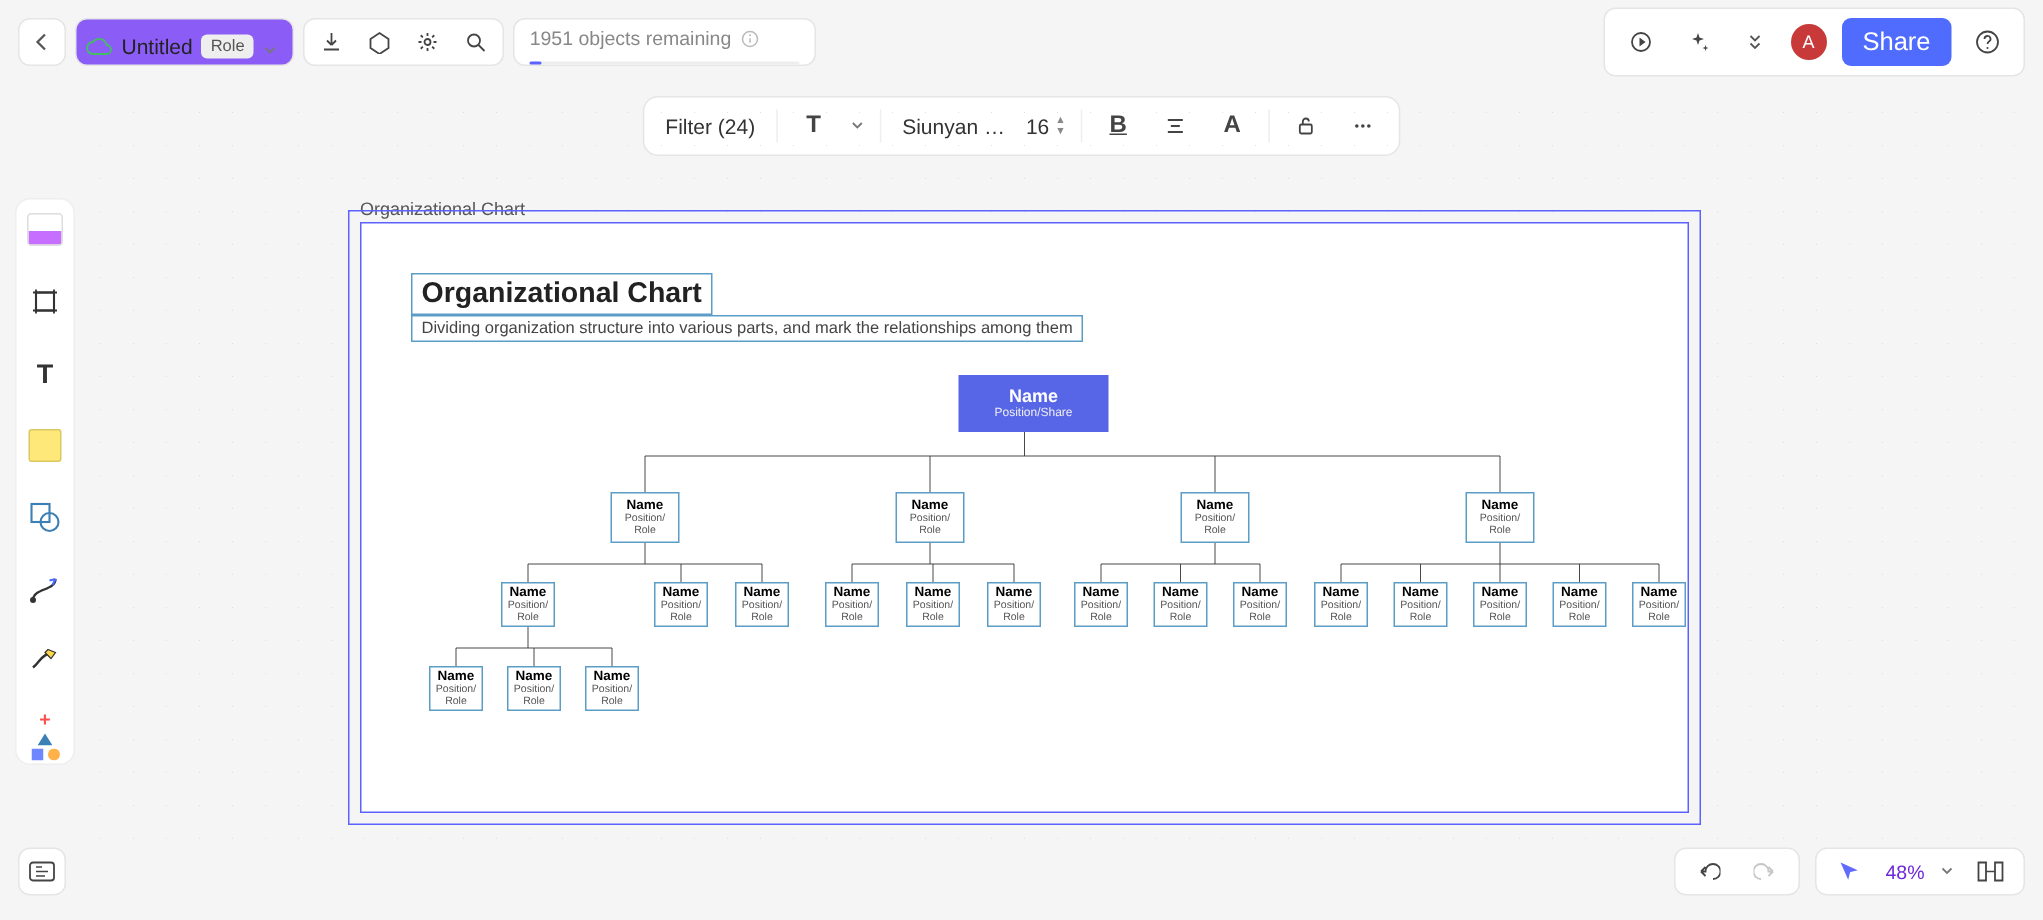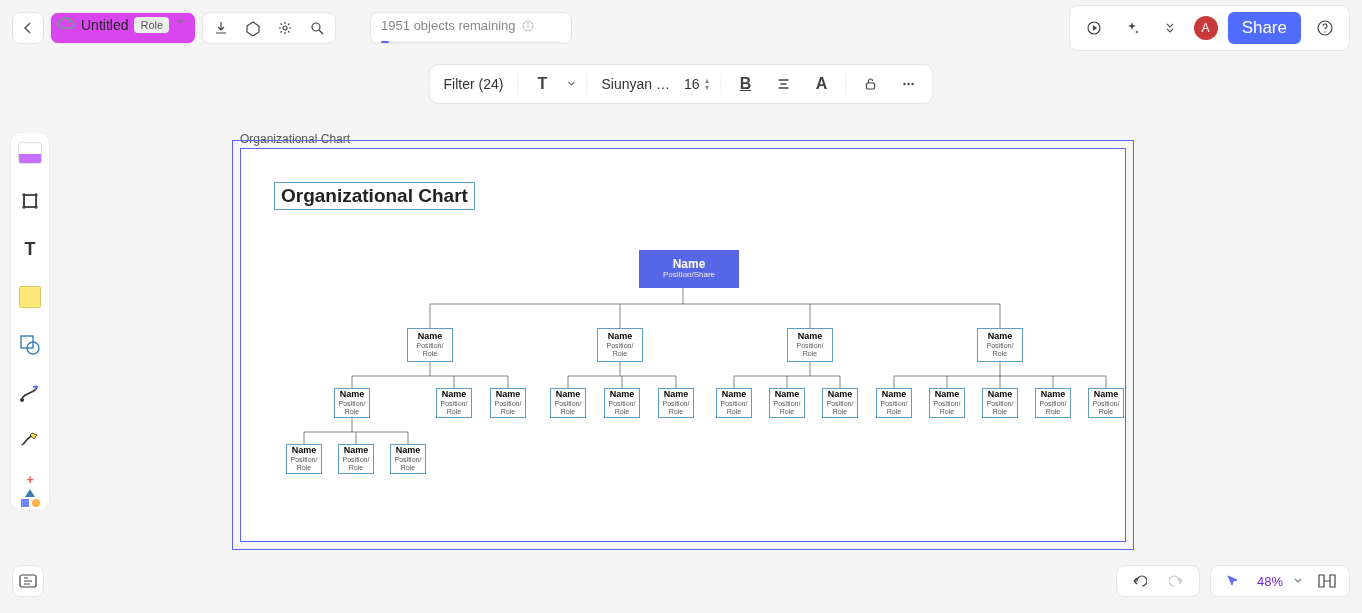--- a/index.html
+++ b/index.html
@@ -46,23 +46,23 @@
       display: flex;
       align-items: center;
       justify-content: center;
       background: #fff;
       border: 1px solid #e5e5e5;
       border-radius: 8px;
       cursor: pointer;
     }
     .doc-info {
       display: flex;
-      align-items: flex-start;
+      align-items: flex-end;
       gap: 6px;
-      background: #d946ef;
+      background: #8b5cf6;
       border: 1px solid #e5e5e5;
       border-radius: 8px;
       padding: 4px 10px 4px 6px;
       height: 32px;
     }
     .doc-name {
       font-size: 14px;
       color: #222;
     }
     .free-badge {
@@ -98,21 +98,20 @@
       border: 1px solid #e5e5e5;
       border-radius: 8px;
       padding: 5px 10px 8px 10px;
       font-size: 13px;
       color: #888;
       display: flex;
       flex-direction: column;
       gap: 8px;
       height:32px;
       position: relative;
-      margin-left: 28px;
     }
     .status-progress {
       height: 2px;
       width: 180px;
       background: #eee;
       border-radius: 1px;
       position: relative;
     }
     .status-progress-fill {
       height: 2px;
@@ -547,20 +546,21 @@
   </div>
 </div>
 
 <div class="canvas">
   <div class="frame-label">Organizational Chart</div>
   <div class="selection-box"></div>
   <div class="frame"></div>
   <div class="title-box">
       <h1>Organizational Chart</h1>
     </div>
+  <div class="subtitle-box">Dividing organization structure into various parts, and mark the relationships among them</div>
 
   <svg class="chart-svg" viewBox="0 0 886 394">
     <g stroke="#333" stroke-width="0.6" fill="none">
 
       <path d="M443 140 V156"></path>
       <path d="M190 156 H760"></path>
       <path d="M190 156 V180 M380 156 V180 M570 156 V180 M760 156 V180"></path>
 
       <path d="M190 214 V228"></path>
       <path d="M112 228 H268"></path>

